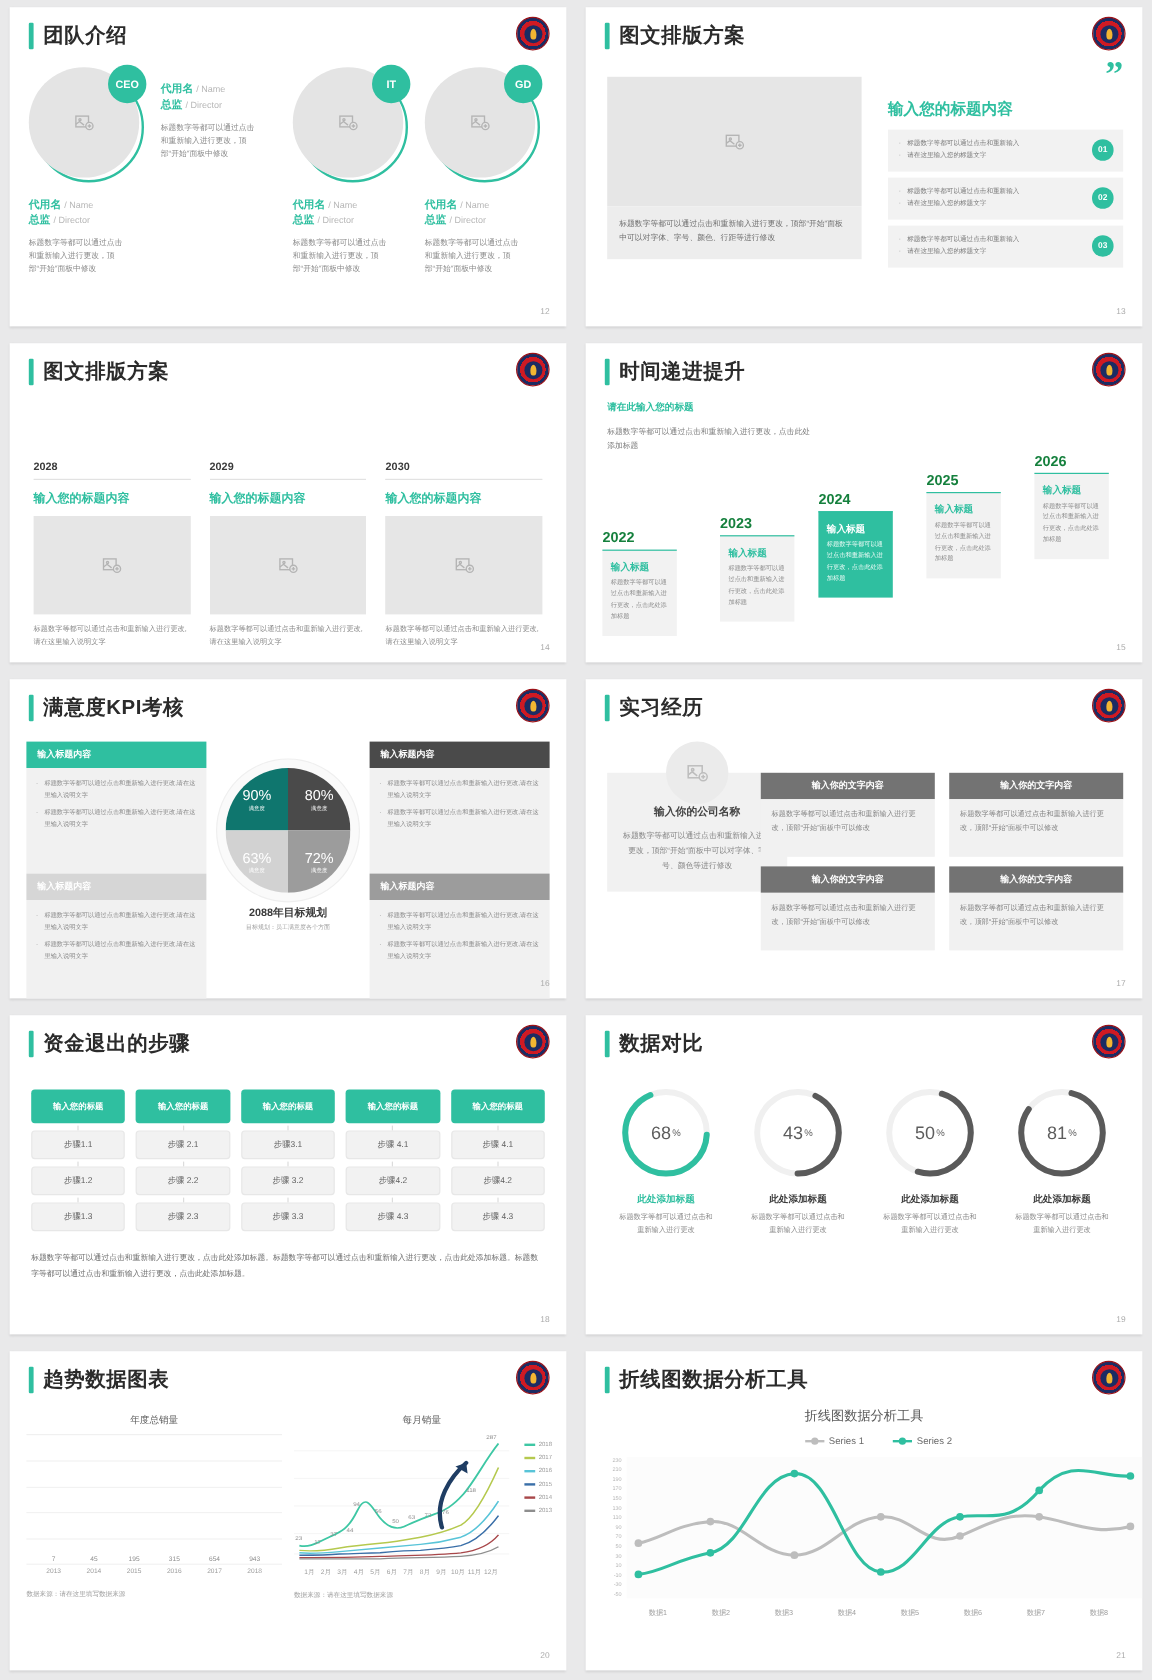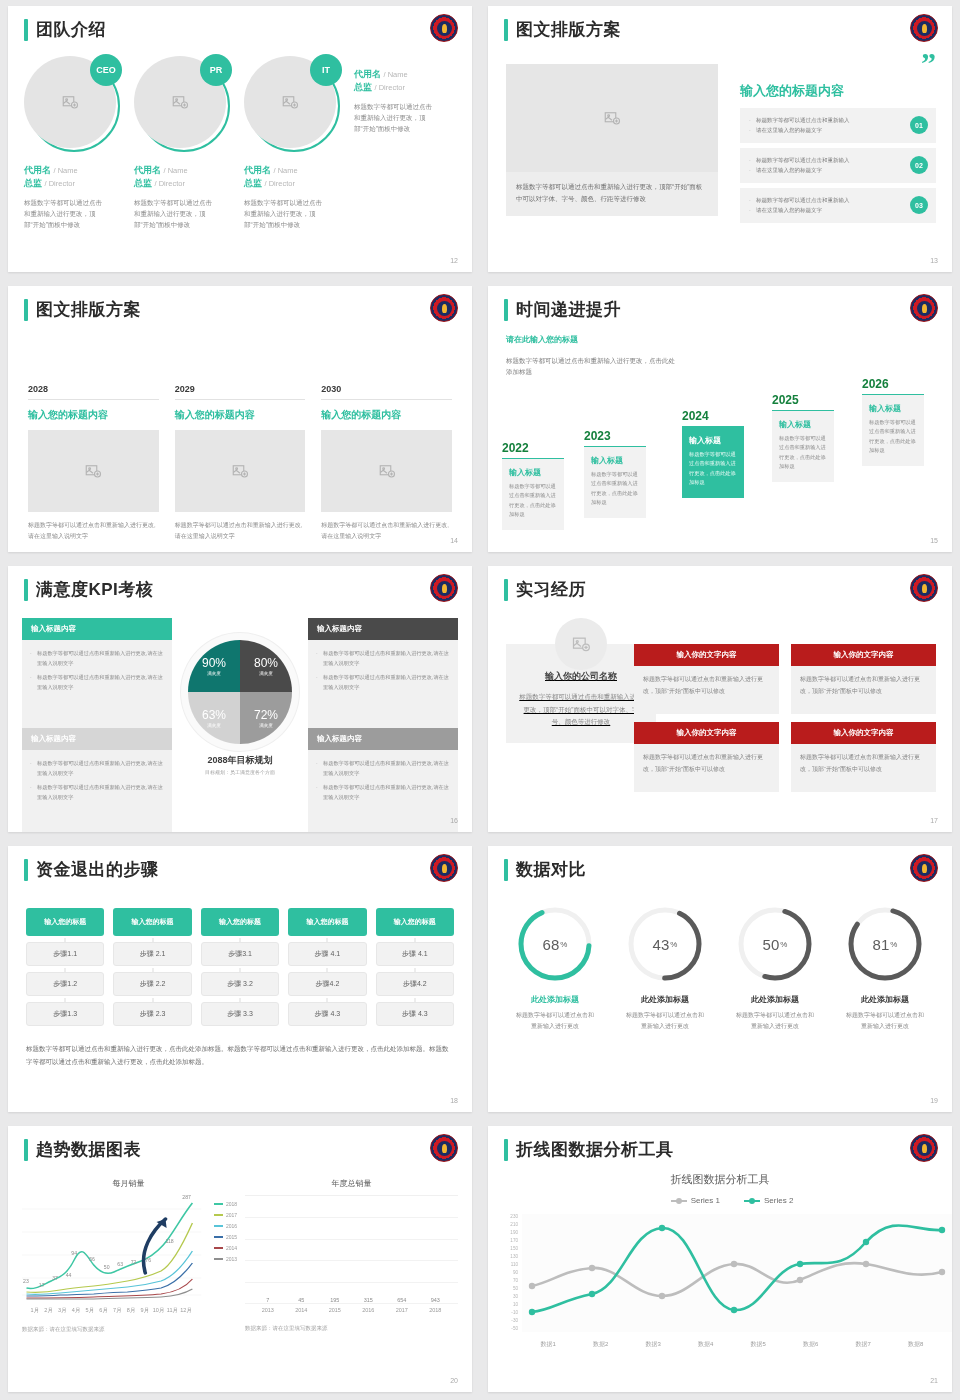--- a/index.html
+++ b/index.html
@@ -95,29 +95,29 @@
        align-items:center; justify-content:center; color:#fff; }
   .q1 { left:0; top:0; background:#0f766e; } .q2 { right:0; top:0; background:#4a4a4a; }
   .q3 { left:0; bottom:0; background:#d2d2d2; } .q4 { right:0; bottom:0; background:#9c9c9c; }
   .q b { font-size:12px; font-weight:normal; }
   .q span { font-size:4.5px; margin-top:1px; }
   .pie-cap { margin-top:10px; font-size:9px; font-weight:bold; color:#3b3b3b; }
   .pie-sub { font-size:5px; color:#a2a2a2; margin-top:2px; }
 
   
   .s17-left { position:absolute; left:18px; top:78px; width:150px; background:#f1f1f1;
-              padding:26px 13px 14px; text-align:center;text-decoration:underline; }
+              padding:26px 13px 14px; text-align:center; }
   .s17-av { position:absolute; left:50%; top:-26px; transform:translateX(-50%); width:52px; height:52px;
             border-radius:50%; background:#ebebeb; display:flex; align-items:center; justify-content:center; color:#bdbdbd; }
   .s17-av svg { width:20px; height:20px; }
   .s17-left h5 { font-size:9px; font-weight:bold; color:#444; margin-bottom:8px; }
   .s17-left p { font-size:6.5px; color:#868686; line-height:1.95; }
   .s17-grid { position:absolute; right:16px; top:78px; width:302px;
               display:grid; grid-template-columns:1fr 1fr; gap:8px 12px; }
-  .s17-c .hd { background:#b91c1c; color:#fff; font-size:7.5px; font-weight:bold; text-align:center; padding:6px 0; }
+  .s17-c .hd { background:#737373; color:#fff; font-size:7.5px; font-weight:bold; text-align:center; padding:6px 0; }
   .s17-c .bd { background:#f1f1f1; font-size:6px; color:#858585; line-height:1.95; padding:8px 9px; height:48px; }
 
   
   .s18 { position:absolute; top:62px; left:18px; right:18px; display:flex; gap:9px; }
   .s18-col { flex:1; }
   .s18-h { background:#2fbfa0; color:#fff; font-size:7px; font-weight:bold; text-align:center;
            padding:9px 0; border-radius:3px; }
   .s18-cell { background:#f2f2f2; border:1px solid #e7e7e7; border-radius:3px; text-align:center;
               font-size:7px; color:#5e5e5e; padding:6px 0; margin-top:6px; position:relative; }
   .s18-cell:before { content:""; position:absolute; top:-5px; left:50%; transform:translateX(-50%);
@@ -194,33 +194,20 @@
                   <circle cx="18" cy="16" r="4" fill="#e6e6e6"></circle>
                   <path d="M18 14v4M16 16h4"></path>
                 </svg>
               </div>
           <div class="m-badge">CEO</div>
         </div>
         <div class="m-name"><span class="lbl">代用名</span> <span class="sub">/ Name</span><br><span class="lbl">总监</span> <span class="sub">/ Director</span></div>
         <div class="m-desc">标题数字等都可以通过点击和重新输入进行更改，顶部“开始”面板中修改</div>
       </div>
       <div class="member">
-        <div class="m-circle">
-          <div class="m-ring"></div>
-              <div class="m-disc ph-img">
-                <svg viewBox="0 0 24 24" fill="none" stroke="currentColor" stroke-width="1.5">
-                  <rect x="3" y="5" width="14" height="12"></rect>
-                  <circle cx="7.5" cy="9" r="1.2"></circle>
-                  <path d="M3 14l4-3 5 4"></path>
-                  <circle cx="18" cy="16" r="4" fill="#e6e6e6"></circle>
-                  <path d="M18 14v4M16 16h4"></path>
-                </svg>
-              </div>
-          <div class="m-badge">PR</div>
-        </div>
         <div class="m-name"><span class="lbl">代用名</span> <span class="sub">/ Name</span><br><span class="lbl">总监</span> <span class="sub">/ Director</span></div>
         <div class="m-desc">标题数字等都可以通过点击和重新输入进行更改，顶部“开始”面板中修改</div>
       </div>
       <div class="member">
         <div class="m-circle">
           <div class="m-ring"></div>
               <div class="m-disc ph-img">
                 <svg viewBox="0 0 24 24" fill="none" stroke="currentColor" stroke-width="1.5">
                   <rect x="3" y="5" width="14" height="12"></rect>
                   <circle cx="7.5" cy="9" r="1.2"></circle>
@@ -228,20 +215,33 @@
                   <circle cx="18" cy="16" r="4" fill="#e6e6e6"></circle>
                   <path d="M18 14v4M16 16h4"></path>
                 </svg>
               </div>
           <div class="m-badge">IT</div>
         </div>
         <div class="m-name"><span class="lbl">代用名</span> <span class="sub">/ Name</span><br><span class="lbl">总监</span> <span class="sub">/ Director</span></div>
         <div class="m-desc">标题数字等都可以通过点击和重新输入进行更改，顶部“开始”面板中修改</div>
       </div>
       <div class="member">
+        <div class="m-circle">
+          <div class="m-ring"></div>
+              <div class="m-disc ph-img">
+                <svg viewBox="0 0 24 24" fill="none" stroke="currentColor" stroke-width="1.5">
+                  <rect x="3" y="5" width="14" height="12"></rect>
+                  <circle cx="7.5" cy="9" r="1.2"></circle>
+                  <path d="M3 14l4-3 5 4"></path>
+                  <circle cx="18" cy="16" r="4" fill="#e6e6e6"></circle>
+                  <path d="M18 14v4M16 16h4"></path>
+                </svg>
+              </div>
+          <div class="m-badge">GD</div>
+        </div>
         <div class="m-name"><span class="lbl">代用名</span> <span class="sub">/ Name</span><br><span class="lbl">总监</span> <span class="sub">/ Director</span></div>
         <div class="m-desc">标题数字等都可以通过点击和重新输入进行更改，顶部“开始”面板中修改</div>
       </div>
     </div>
     <div class="pgnum">12</div>
   </div>
     </div>
 
   <div class="slide">
       <div class="card">
@@ -370,21 +370,21 @@
       <p>标题数字等都可以通过点击和重新输入进行更改，点击此处添加标题</p>
     </div>
     <div class="s15-steps">
       <div class="s15-step" style="left:0px; bottom:0px;">
         <div class="s15-yr">2022</div>
         <div class="s15-box">
           <h5>输入标题</h5>
           <p>标题数字等都可以通过点击和重新输入进行更改，点击此处添加标题</p>
             </div>
       </div>
-      <div class="s15-step" style="left:82px; bottom:12px;">
+      <div class="s15-step" style="left:98px; bottom:12px;">
         <div class="s15-yr">2023</div>
         <div class="s15-box">
           <h5>输入标题</h5>
           <p>标题数字等都可以通过点击和重新输入进行更改，点击此处添加标题</p>
             </div>
       </div>
       <div class="s15-step" style="left:180px; bottom:32px;">
         <div class="s15-yr">2024</div>
         <div class="s15-box active">
           <h5>输入标题</h5>
@@ -657,20 +657,66 @@
     <div class="sl-head">
           <div class="accentbar"></div>
       <div class="sl-title">趋势数据图表</div>
         </div>
     <div class="logo">
           <div class="inner">
             <div class="flame"></div>
           </div>
         </div>
     <div class="s20">
+
+      <div class="chart-box">
+        <div class="chart-t">年度总销量</div>
+        <div class="bars">
+          <div class="grid-l" style="top:20%"></div>
+              <div class="grid-l" style="top:40%"></div>
+          <div class="grid-l" style="top:60%"></div>
+              <div class="grid-l" style="top:80%"></div>
+          <div class="grid-l" style="top:100%"></div>
+          <div class="bars-in">
+            <div class="bar-u">
+                  <div class="bar-v" style="bottom:1%">7</div>
+                  <div class="bar" style="height:0.7%"></div>
+                </div>
+            <div class="bar-u">
+                  <div class="bar-v" style="bottom:5%">45</div>
+                  <div class="bar" style="height:4.5%"></div>
+                </div>
+            <div class="bar-u">
+                  <div class="bar-v" style="bottom:21%">195</div>
+                  <div class="bar" style="height:19.5%"></div>
+                </div>
+            <div class="bar-u">
+                  <div class="bar-v" style="bottom:33%">315</div>
+                  <div class="bar" style="height:31.5%"></div>
+                </div>
+            <div class="bar-u">
+                  <div class="bar-v" style="bottom:67%">654</div>
+                  <div class="bar" style="height:65.4%"></div>
+                </div>
+            <div class="bar-u">
+                  <div class="bar-v" style="bottom:96%">943</div>
+                  <div class="bar" style="height:94.3%"></div>
+                </div>
+          </div>
+        </div>
+        <div class="xlabels">
+          <span>2013</span>
+          <span>2014</span>
+          <span>2015</span>
+          <span>2016</span>
+          <span>2017</span>
+          <span>2018</span>
+        </div>
+        <div class="src">数据来源：请在这里填写数据来源</div>
+      </div>
 
       <div class="chart-box">
         <div class="chart-t">每月销量</div>
         <div class="lc">
           <svg viewBox="0 0 190 108" width="100%" height="108" preserveAspectRatio="none">
             <g stroke="#f2f2f2" stroke-width="0.6">
               <line x1="0" y1="14" x2="160" y2="14"></line>
                   <line x1="0" y1="37" x2="160" y2="37"></line>
               <line x1="0" y1="60" x2="160" y2="60"></line>
                   <line x1="0" y1="83" x2="160" y2="83"></line>
@@ -735,66 +781,20 @@
           <span style="width:8%">6月</span>
           <span style="width:8%">7月</span>
           <span style="width:8%">8月</span>
           <span style="width:8%">9月</span>
           <span style="width:8%">10月</span>
           <span style="width:8%">11月</span>
           <span style="width:8%">12月</span>
         </div>
         <div class="src">数据来源：请在这里填写数据来源</div>
       </div>
-
-      <div class="chart-box">
-        <div class="chart-t">年度总销量</div>
-        <div class="bars">
-          <div class="grid-l" style="top:20%"></div>
-              <div class="grid-l" style="top:40%"></div>
-          <div class="grid-l" style="top:60%"></div>
-              <div class="grid-l" style="top:80%"></div>
-          <div class="grid-l" style="top:100%"></div>
-          <div class="bars-in">
-            <div class="bar-u">
-                  <div class="bar-v" style="bottom:1%">7</div>
-                  <div class="bar" style="height:0.7%"></div>
-                </div>
-            <div class="bar-u">
-                  <div class="bar-v" style="bottom:5%">45</div>
-                  <div class="bar" style="height:4.5%"></div>
-                </div>
-            <div class="bar-u">
-                  <div class="bar-v" style="bottom:21%">195</div>
-                  <div class="bar" style="height:19.5%"></div>
-                </div>
-            <div class="bar-u">
-                  <div class="bar-v" style="bottom:33%">315</div>
-                  <div class="bar" style="height:31.5%"></div>
-                </div>
-            <div class="bar-u">
-                  <div class="bar-v" style="bottom:67%">654</div>
-                  <div class="bar" style="height:65.4%"></div>
-                </div>
-            <div class="bar-u">
-                  <div class="bar-v" style="bottom:96%">943</div>
-                  <div class="bar" style="height:94.3%"></div>
-                </div>
-          </div>
-        </div>
-        <div class="xlabels">
-          <span>2013</span>
-          <span>2014</span>
-          <span>2015</span>
-          <span>2016</span>
-          <span>2017</span>
-          <span>2018</span>
-        </div>
-        <div class="src">数据来源：请在这里填写数据来源</div>
-      </div>
     </div>
     <div class="pgnum">20</div>
   </div>
     </div>
 
   <div class="slide">
       <div class="card">
     <div class="sl-head">
           <div class="accentbar"></div>
       <div class="sl-title">折线图数据分析工具</div>

